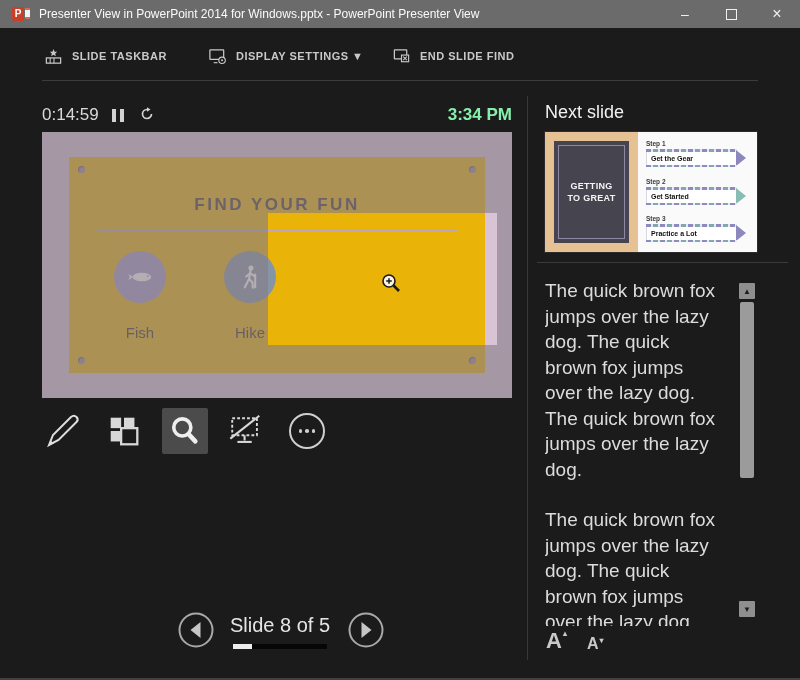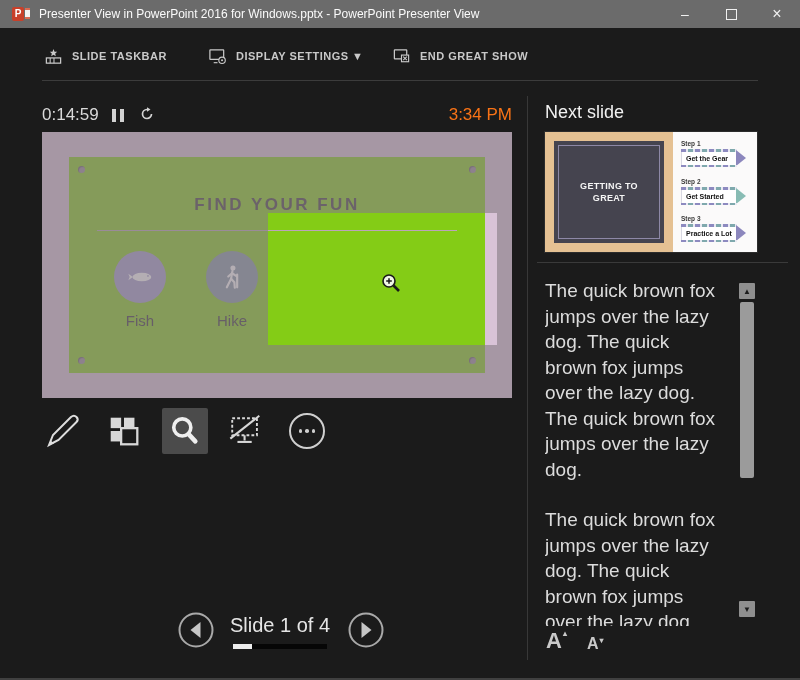--- a/index.html
+++ b/index.html
@@ -19,32 +19,32 @@
   .max-glyph{width:9px;height:9px;border:1.5px solid #f0f0f0;display:block;}
   
   .tb-btn{position:absolute;top:44px;height:24px;display:flex;align-items:center;gap:9px;color:#c9c9c9;font-size:11px;font-weight:700;letter-spacing:.5px;white-space:nowrap;}
   #btn-taskbar{left:44px;} #btn-display{left:208px;} #btn-endshow{left:392px;}
   #toolbar-sep{position:absolute;left:42px;top:80px;width:716px;height:1px;background:#3c3c3c;}
   
   #elapsed{position:absolute;left:42px;top:105px;font-size:17px;color:#dadada;}
   #pause{position:absolute;left:112px;top:109px;display:flex;gap:4px;}
   .pbar{width:4px;height:13px;background:#d2d2d2;}
   #restart{position:absolute;left:139px;top:106px;}
-  #clock{position:absolute;right:288px;top:105px;font-size:17px;color:#f97316;}
+  #clock{position:absolute;right:288px;top:105px;font-size:17px;color:#86efac;font-weight:bold;}
   
   #slide{position:absolute;left:42px;top:132px;width:470px;height:266px;background:#d9c3d7;overflow:hidden;}
-  #slide-panel{position:absolute;left:27px;top:25px;width:416px;height:216px;background:#84cc16;}
+  #slide-panel{position:absolute;left:27px;top:25px;width:416px;height:216px;background:#eab308;}
   .pin{position:absolute;width:7px;height:7px;border-radius:50%;background:#9a8a9c;box-shadow:inset 1px 1px 1px rgba(0,0,0,.35);}
   .pin.tl{left:9px;top:9px}.pin.tr{right:9px;top:9px}.pin.bl{left:9px;bottom:9px}.pin.br{right:9px;bottom:9px}
   #slide-title{position:absolute;left:0;right:0;top:38px;text-align:center;font-size:17px;letter-spacing:2.5px;color:#41373f;font-weight:600;}
   #slide-divider{position:absolute;left:28px;right:28px;top:73px;height:1px;background:#bca4ba;}
   .fun-item{position:absolute;top:94px;width:52px;text-align:center;}
-  #fun-fish{left:45px}#fun-hike{left:137px}#fun-camp{left:233px}#fun-sail{left:324px}
+  #fun-fish{left:45px}#fun-hike{left:155px}#fun-camp{left:233px}#fun-sail{left:324px}
   .fun-circle{width:52px;height:52px;border-radius:50%;display:flex;align-items:center;justify-content:center;}
-  .fun-label{margin-top:9px;font-size:15px;color:#352f3b;}
+  .fun-label{margin-top:21px;font-size:15px;color:#352f3b;}
   .dim{position:absolute;z-index:5;}
   #dim-top{left:0;top:0;width:470px;height:81px;}
   #dim-left{left:0;top:81px;width:226px;height:132px;}
   #dim-right{left:455px;top:81px;width:15px;height:132px;}
   #dim-bottom{left:0;top:213px;width:470px;height:53px;}
   #zoom-region{position:absolute;left:226px;top:81px;width:229px;height:132px;z-index:6;}
   #zoom-cursor{position:absolute;left:338px;top:140px;z-index:10;}
   
   #tools{position:absolute;left:40px;top:408px;display:flex;gap:15px;}
   .tool{width:46px;height:46px;display:flex;align-items:center;justify-content:center;border-radius:2px;}
@@ -54,21 +54,21 @@
   
   .nav-btn{position:absolute;width:38px;height:38px;}
   #nav-prev{left:177px;top:611px;} #nav-next{left:347px;top:611px;}
   #nav-label{position:absolute;left:222px;top:614px;width:116px;text-align:center;font-size:20px;color:#e5e5e5;}
   #nav-progress{position:absolute;left:233px;top:644px;width:94px;height:5px;background:#060606;}
   #nav-fill{height:100%;background:#ededed;}
   
   #vdiv{position:absolute;left:527px;top:96px;width:1px;height:564px;background:#383838;}
   #next-heading{position:absolute;left:545px;top:102px;font-size:18px;color:#f1f1f1;text-align:right;}
   #thumb{position:absolute;left:545px;top:132px;width:212px;height:120px;background:#fbfafa;display:flex;box-shadow:0 0 0 1px #2c2c2c;}
-  #thumb-left{width:93px;height:100%;background:#e5c193;position:relative;flex:0 0 auto;padding-left:35px;}
+  #thumb-left{width:93px;height:100%;background:#e5c193;position:relative;flex:0 0 auto;}
   #board{position:absolute;inset:9px;background:#45444f;}
   #board-inner{position:absolute;inset:4px;border:1px solid #8d88a6;display:flex;align-items:center;justify-content:center;}
   #board-text{font-size:9px;font-weight:700;color:#f5f5f5;text-align:center;letter-spacing:.3px;line-height:1.35;padding:0 6px;}
   #thumb-right{flex:1;position:relative;}
   .step{position:absolute;left:8px;right:20px;}
   #step1{top:8px}#step2{top:46px}#step3{top:83px}
   .step-label{font-size:6.5px;font-weight:700;color:#3a3a3a;margin-bottom:2px;}
   .step-banner{position:relative;background:#fff;height:16px;border:1px solid #d8d8e2;display:flex;align-items:center;padding-left:4px;font-size:7px;font-weight:700;color:#111;}
   .step-banner::before,.step-banner::after{content:"";position:absolute;left:-1px;right:-1px;height:2.5px;background:repeating-linear-gradient(90deg,#8d8ac0 0 5px,#e9e9f2 5px 7px,#7fa9ad 7px 12px,#e9e9f2 12px 14px);}
   .step-banner::before{top:-1px}.step-banner::after{bottom:-1px}
@@ -89,21 +89,21 @@
   #bottom-edge{position:absolute;left:0;right:0;bottom:0;height:2px;background:#404040;}
 </style>
 </head>
 <body>
 
 <div class="titlebar">
   <div class="pp-icon">
     <div class="p-box">P</div>
     <div class="p-page"></div>
   </div>
-  <div class="tb-title">Presenter View in PowerPoint 2016 for Windows.pptx - PowerPoint Presenter View</div>
+  <div class="tb-title">Presenter View in PowerPoint 2014 for Windows.pptx - PowerPoint Presenter View</div>
   <div class="win-controls">
     <div class="win-btn">–</div>
     <div class="win-btn">
         <span class="max-glyph"></span>
       </div>
     <div class="win-btn" style="font-size:16px;">×</div>
   </div>
 </div>
 
 <div class="tb-btn" id="btn-taskbar">
@@ -123,21 +123,21 @@
     <circle cx="14.8" cy="14" r="1.1" fill="#c9c9c9"></circle>
   </svg>
   <span>DISPLAY SETTINGS ▼</span>
 </div>
 <div class="tb-btn" id="btn-endshow">
   <svg viewBox="0 0 20 20" width="19" height="19">
     <rect x="2.5" y="3" width="13" height="9.5" rx="0.5" fill="none" stroke="#c9c9c9" stroke-width="1.3"></rect>
     <rect x="10" y="8.5" width="7.5" height="7" fill="#1b1b1b" stroke="#c9c9c9" stroke-width="1.2"></rect>
     <path d="M11.8 10.2 l3.9 3.6 M15.7 10.2 l-3.9 3.6" stroke="#c9c9c9" stroke-width="1.2"></path>
   </svg>
-  <span>END GREAT SHOW</span>
+  <span>END SLIDE FIND</span>
 </div>
 <div id="toolbar-sep"></div>
 
 <div id="elapsed">0:14:59</div>
 <div id="pause">
   <span class="pbar"></span>
   <span class="pbar"></span>
 </div>
 <div id="restart">
   <svg viewBox="0 0 16 16" width="16" height="16">
@@ -241,21 +241,21 @@
     </div>
   </div>
 </div>
 
 <div class="nav-btn" id="nav-prev">
   <svg viewBox="0 0 38 38" width="38" height="38">
     <circle cx="19" cy="19" r="16.5" fill="none" stroke="#a9a9a9" stroke-width="2"></circle>
     <path d="M23.5 11 L13.5 19 L23.5 27 Z" fill="#c6c6c6"></path>
   </svg>
 </div>
-<div id="nav-label">Slide 1 of 4</div>
+<div id="nav-label">Slide 8 of 5</div>
 <div id="nav-progress">
   <div id="nav-fill" style="width: 20%;"></div>
 </div>
 <div class="nav-btn" id="nav-next">
   <svg viewBox="0 0 38 38" width="38" height="38">
     <circle cx="19" cy="19" r="16.5" fill="none" stroke="#a9a9a9" stroke-width="2"></circle>
     <path d="M14.5 11 L24.5 19 L14.5 27 Z" fill="#c6c6c6"></path>
   </svg>
 </div>
 

